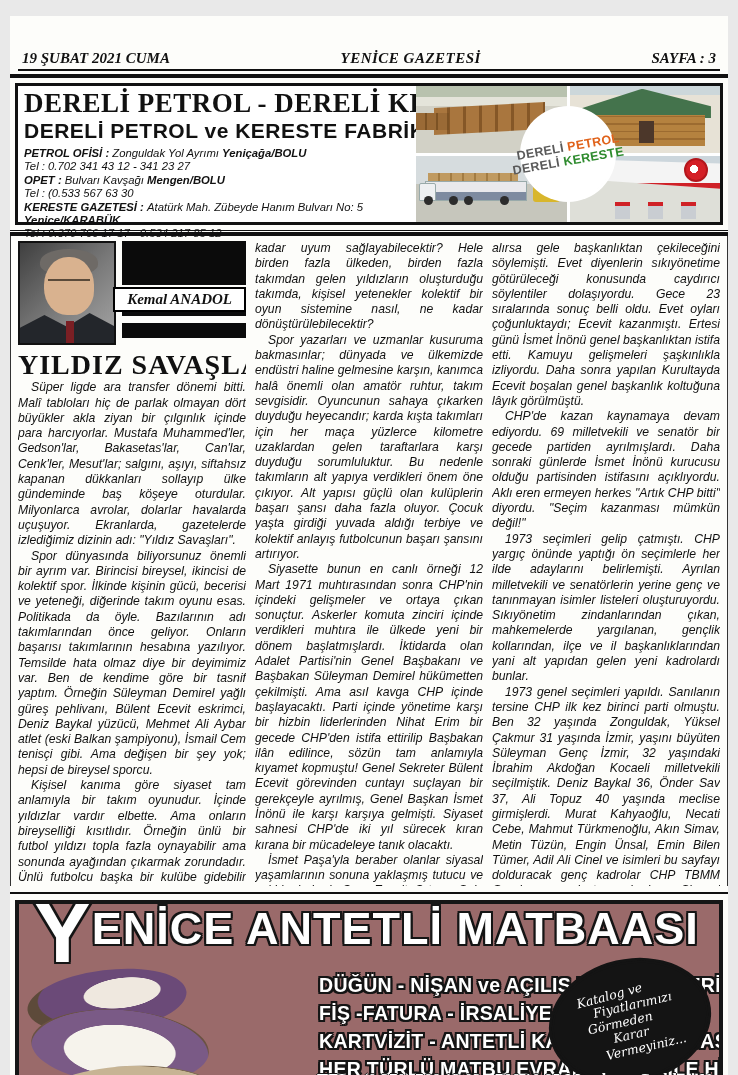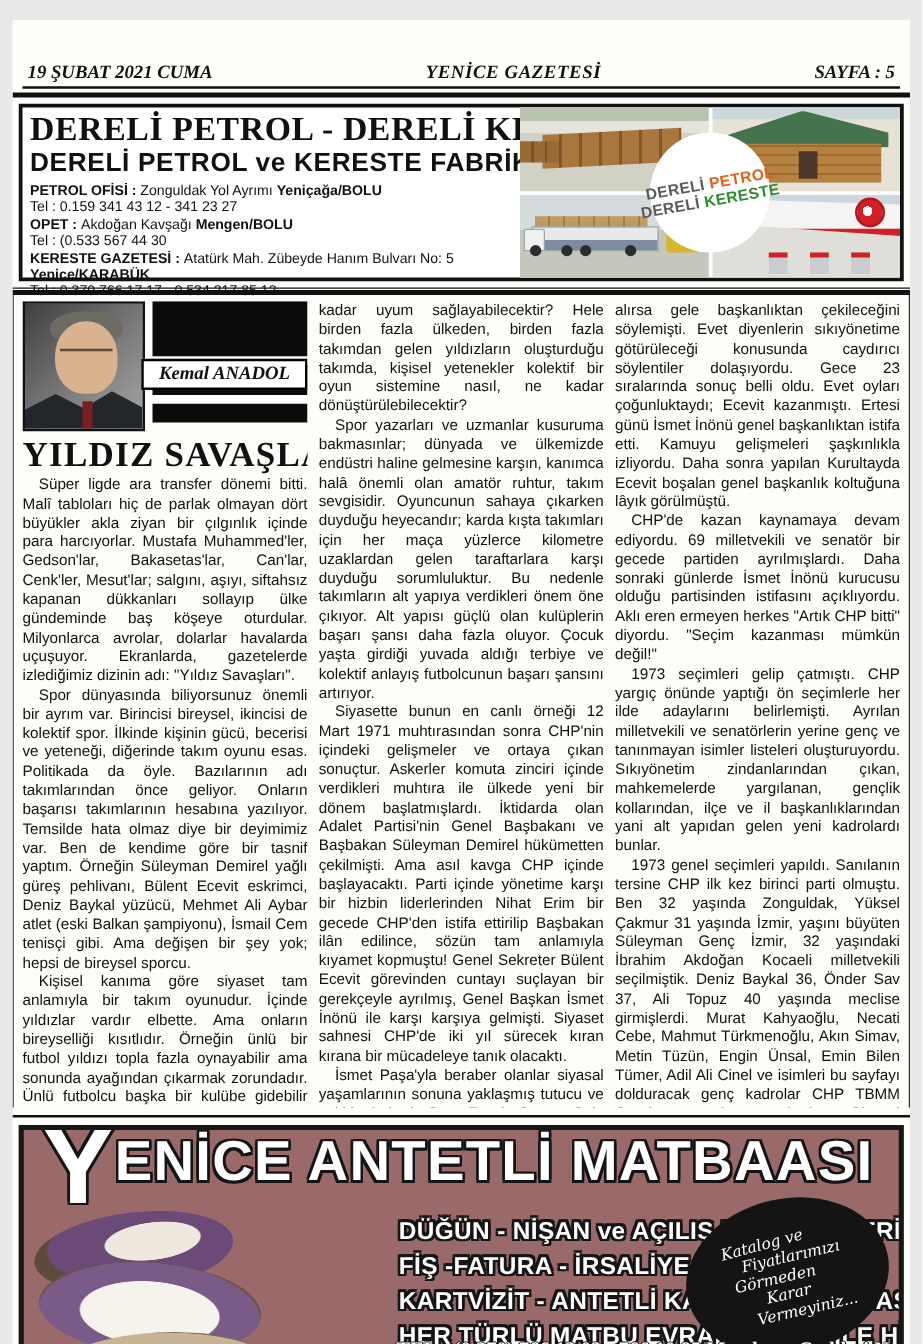--- a/index.html
+++ b/index.html
@@ -10,21 +10,21 @@
   .masthead { display:flex; justify-content:space-between; align-items:flex-end; margin:34px 8px 0 8px; padding:0 4px 2px 4px; border-bottom:2px solid #111; font-family:"Liberation Serif", serif; font-weight:bold; font-style:italic; font-size:15px; }
   .masthead .mid { letter-spacing:.5px; }
   .rule-heavy { height:4px; background:#111; margin:3px 0 0 0; }
 
   
   .top-ad { display:flex; margin:5px 5px 0 5px; height:142px; border:3px solid #111; background:#fff; }
   .top-ad-left { width:398px; padding:2px 4px 0 6px; }
   .ta-line1 { font-family:"Liberation Serif", serif; font-weight:bold; font-size:27px; text-align:center; letter-spacing:.5px; white-space:nowrap; }
   .ta-line2 { font-weight:bold; font-size:21px; text-align:center; letter-spacing:.5px; white-space:nowrap; }
   .ta-line3 { font-weight:bold; font-size:17px; text-align:center; margin-top:1px; }
-  .ta-contacts { margin-top:4px; font-size:11.3px; line-height:13.4px; }
+  .ta-contacts { margin-top:4px; font-size:11.3px; line-height:13.4px;font-style:italic; }
   .ta-contacts b { font-weight:bold; }
 
   .top-ad-right { position:relative; flex:1; display:grid; grid-template-columns:1fr 1fr; grid-template-rows:1fr 1fr; gap:3px; background:#fff; overflow:hidden; }
   .ph { position:relative; overflow:hidden; }
   .ph-yard { background:linear-gradient(#b8c2ae 0 16%, #e4e4da 16% 30%, #d2d1c6 30% 100%); }
   .ph-yard .stacks { position:absolute; left:12%; top:28%; width:74%; height:40%; background:repeating-linear-gradient(90deg,#a9763e 0 13px,#855727 13px 16px); transform:skewY(-3deg); }
   .ph-yard .stacks2 { position:absolute; left:0; top:40%; width:22%; height:26%; background:repeating-linear-gradient(90deg,#9a6a36 0 9px,#7c5224 9px 11px); }
   .ph-house { background:linear-gradient(#ccd7da 0 14%, #e7e2d6 14% 100%); }
   .ph-house .roof { position:absolute; left:6%; top:4%; width:88%; height:44%; background:#44734c; clip-path:polygon(0 70%,48% 0,100% 60%,100% 100%,0 100%); }
   .ph-house .walls { position:absolute; left:10%; top:44%; width:80%; height:46%; background:repeating-linear-gradient(0deg,#b5823f 0 6px,#9c6b30 6px 7.5px); }
@@ -44,21 +44,21 @@
   .ad-badge .grey { color:#5a5a5a; }
   .ad-badge .orange { color:#e0621a; }
   .ad-badge .green { color:#2e8b2e; }
 
   .rule-divider { margin-top:5px; border-top:1px solid #111; }
   .rule-divider-bar { height:4px; background:#111; margin-top:1px; }
 
   
   .article { display:flex; gap:9px; padding:5px 7px 0 7px; height:650px; border-left:1px solid #333; border-right:1px solid #333; overflow:hidden; }
   .col { width:236px; overflow:hidden; text-align:justify; font-size:12.2px; line-height:15.3px; }
-  .col p { text-indent:13px; }
+  .col p { text-indent:13px;font-style:italic; }
   .col p.cont { text-indent:0; }
 
   .colhead { margin-bottom:4px; }
   .byline-block { display:flex; height:106px; }
   .c-photo { position:relative; width:98px; height:104px; border:2px solid #111; background:linear-gradient(135deg,#3f3f3f,#7c7c7c 55%,#a6a6a6); overflow:hidden; flex:none; }
   .c-photo .hair { position:absolute; left:20px; top:6px; width:58px; height:26px; background:#6e6a66; border-radius:50% 50% 40% 40%; }
   .c-photo .face { position:absolute; left:24px; top:14px; width:50px; height:58px; background:#d9b28f; border-radius:48% 48% 42% 46%; }
   .c-photo .glasses { position:absolute; left:28px; top:36px; width:42px; height:8px; border-top:2px solid #5a4a3a; }
   .c-photo .suit { position:absolute; bottom:0; left:0; width:100%; height:34px; background:#23262b; clip-path:polygon(0 100%,0 55%,26% 18%,50% 52%,74% 12%,100% 50%,100% 100%); }
   .c-photo .tie { position:absolute; bottom:0; left:46px; width:8px; height:22px; background:#7a1f24; }
@@ -94,33 +94,33 @@
   .ba-tel { position:absolute; left:298px; bottom:4px; font-family:"Liberation Serif", serif; font-weight:bold; font-size:16.5px; white-space:nowrap; text-shadow:-1px 0 #151515,1px 0 #151515,0 -1px #151515,0 1px #151515; color:#fff; }
 </style>
 </head>
 <body>
 
 <div class="page">
 
   <div class="masthead">
     <span>19 ŞUBAT 2021 CUMA</span>
     <span class="mid">YENİCE GAZETESİ</span>
-    <span>SAYFA : 5</span>
+    <span>SAYFA : 3</span>
   </div>
   <div class="rule-heavy"></div>
 
   <section class="top-ad">
     <div class="top-ad-left">
       <div class="ta-line1">DERELİ PETROL - DERELİ KERESTE</div>
       <div class="ta-line2">DERELİ PETROL ve KERESTE FABRİKASI</div>
       <div class="ta-contacts">
         <div><b>PETROL OFİSİ : </b><span>Zonguldak Yol Ayrımı </span><b>Yeniçağa/BOLU</b></div>
-        <div><b></b><span>Tel : 0.159 341 43 12 - 341 23 27</span><b></b></div>
-        <div><b>OPET : </b><span>Akdoğan Kavşağı </span><b>Mengen/BOLU</b></div>
-        <div><b></b><span>Tel : (0.533 567 44 30</span><b></b></div>
+        <div><b></b><span>Tel : 0.702 341 43 12 - 341 23 27</span><b></b></div>
+        <div><b>OPET : </b><span>Bulvarı Kavşağı </span><b>Mengen/BOLU</b></div>
+        <div><b></b><span>Tel : (0.533 567 63 30</span><b></b></div>
         <div><b>KERESTE GAZETESİ : </b><span>Atatürk Mah. Zübeyde Hanım Bulvarı No: 5 </span><b>Yenice/KARABÜK</b></div>
         <div><b></b><span>Tel : 0.370 766 17 17 - 0.534 217 85 12</span><b></b></div>
       </div>
     </div>
     <div class="top-ad-right">
       <div class="ph ph-yard">
           <div class="stacks"></div>
           <div class="stacks2"></div>
         </div>
       <div class="ph ph-house">

